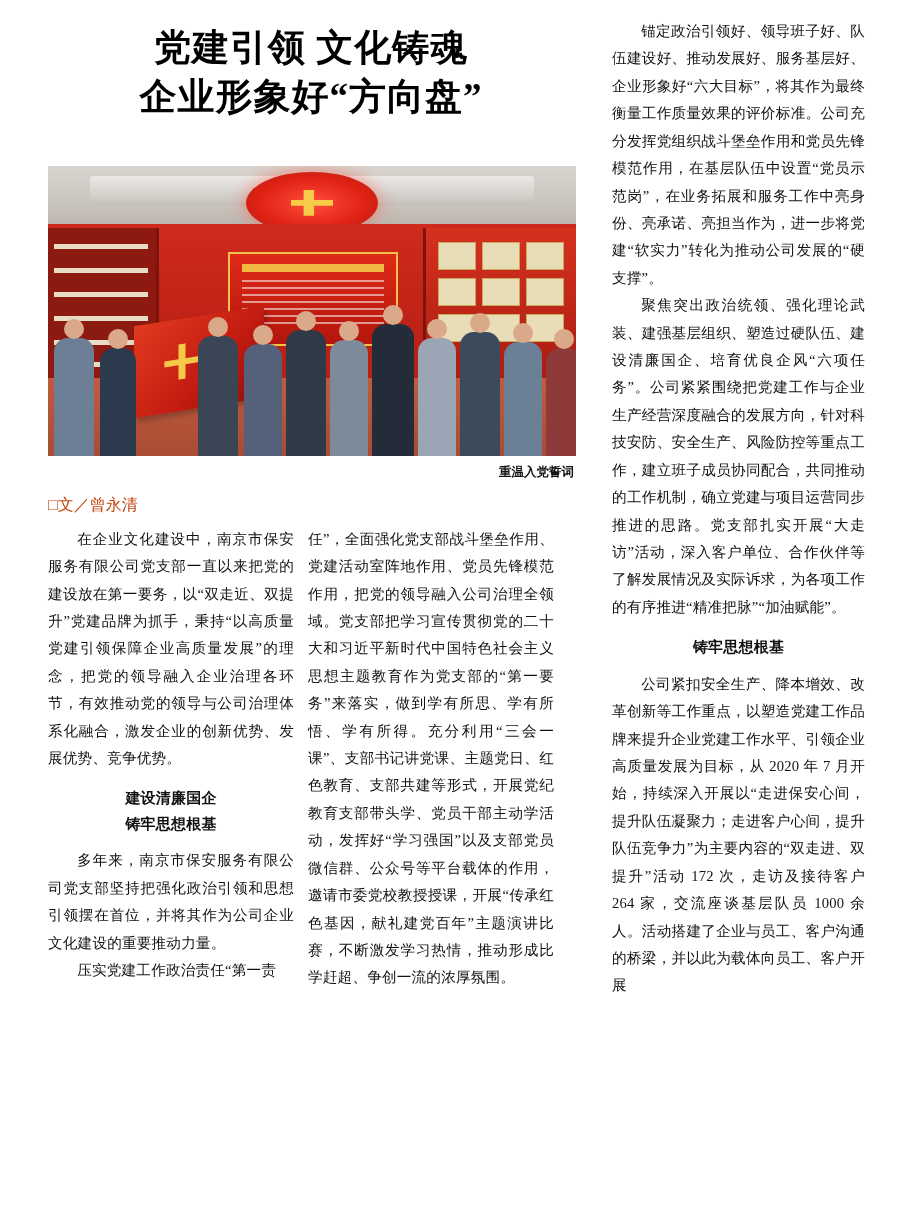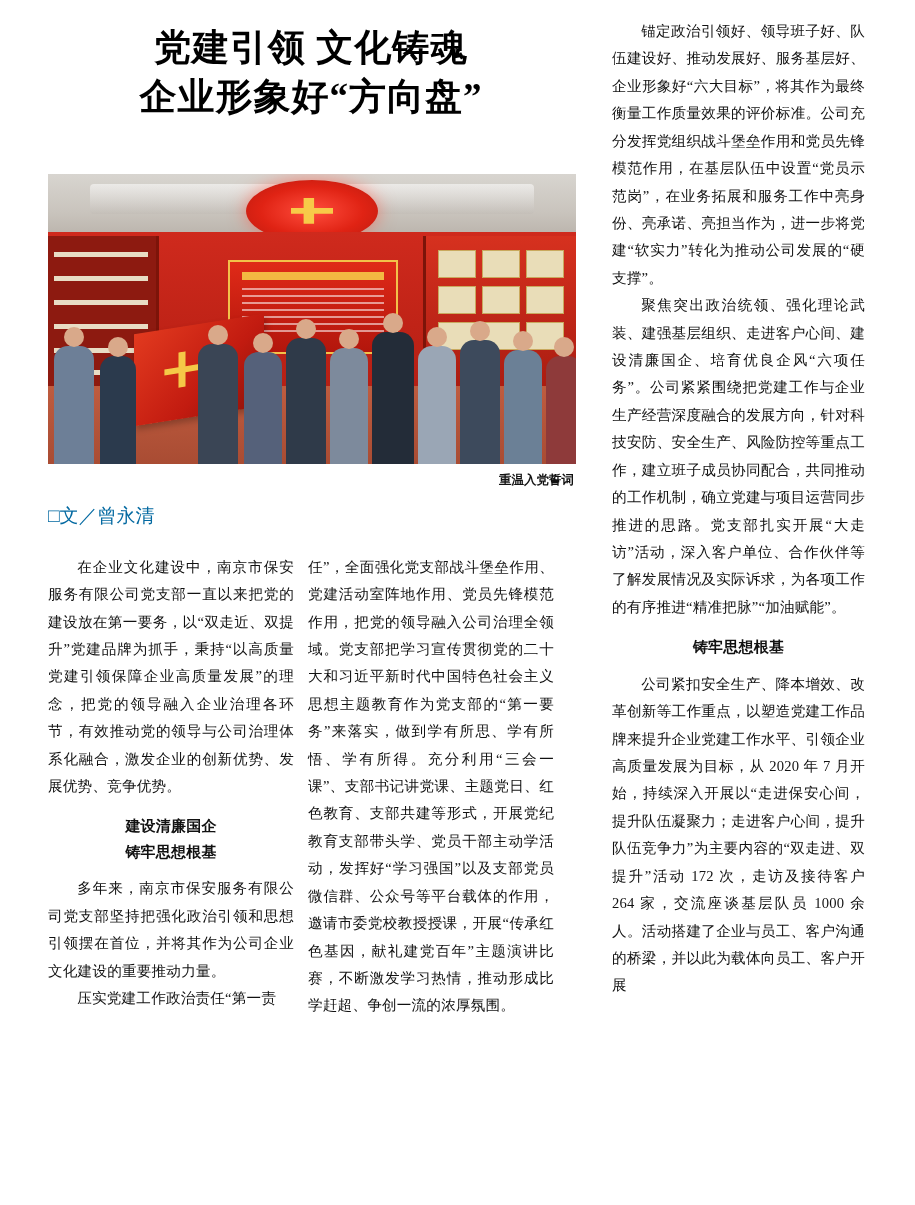--- a/index.html
+++ b/index.html
@@ -30,21 +30,21 @@
     flex-direction: column;
   }
   .headline {
     text-align: center;
     font-family: "Liberation Serif", "DejaVu Serif", serif;
     font-weight: bold;
     font-size: 37px;
     line-height: 1.32;
     letter-spacing: 1px;
     color: #000;
-    margin: 10px 0 16px 0;
+    margin: 10px 0 8px 0;
     padding: 0 6px;
   }
   .headline .ln1 { display: block; }
   .headline .ln2 { display: block; }
   .photo-wrap {
     margin: 36px 0 0 0;
     padding: 0 20px 0 22px;
   }
   .photo {
     position: relative;
@@ -138,24 +138,24 @@
   .cap {
     text-align: right;
     font-size: 12.5px;
     color: #111;
     margin: 8px 0 0 0;
     padding-right: 2px;
     font-family: "Liberation Sans", sans-serif;
     font-weight: bold;
   }
   .byline {
-    margin: 14px 0 15px 0;
+    margin: 14px 0 0 0;
     padding: 0 20px 0 22px;
-    font-size: 19px;
-    color: #0369a1;
+    font-size: 16px;
+    color: #c2410c;
   }
   .cols {
     display: flex;
     flex-direction: row;
     gap: 14px;
     margin: 10px 0 0 0;
     padding: 0 20px 0 22px;
     flex: 1 1 auto;
   }
   .col {
@@ -262,20 +262,20 @@
 
       <div class="col">
         <p style="text-indent:0">任”，全面强化党支部战斗堡垒作用、党建活动室阵地作用、党员先锋模范作用，把党的领导融入公司治理全领域。党支部把学习宣传贯彻党的二十大和习近平新时代中国特色社会主义思想主题教育作为党支部的“第一要务”来落实，做到学有所思、学有所悟、学有所得。充分利用“三会一课”、支部书记讲党课、主题党日、红色教育、支部共建等形式，开展党纪教育支部带头学、党员干部主动学活动，发挥好“学习强国”以及支部党员微信群、公众号等平台载体的作用，邀请市委党校教授授课，开展“传承红色基因，献礼建党百年”主题演讲比赛，不断激发学习热情，推动形成比学赶超、争创一流的浓厚氛围。</p>
       </div>
 
     </div>
   </div>
 
   <div class="right-zone">
     <p>锚定政治引领好、领导班子好、队伍建设好、推动发展好、服务基层好、企业形象好“六大目标”，将其作为最终衡量工作质量效果的评价标准。公司充分发挥党组织战斗堡垒作用和党员先锋模范作用，在基层队伍中设置“党员示范岗”，在业务拓展和服务工作中亮身份、亮承诺、亮担当作为，进一步将党建“软实力”转化为推动公司发展的“硬支撑”。</p>
-    <p>聚焦突出政治统领、强化理论武装、建强基层组织、走进客户心间、建设清廉国企、培育优良企风“六项任务”。公司紧紧围绕把党建工作与企业生产经营深度融合的发展方向，针对科技安防、安全生产、风险防控等重点工作，建立班子成员协同配合，共同推动的工作机制，确立党建与项目运营同步推进的思路。党支部扎实开展“大走访”活动，深入客户单位、合作伙伴等了解发展情况及实际诉求，为各项工作的有序推进“精准把脉”“加油赋能”。</p>
+    <p>聚焦突出政治统领、强化理论武装、建强基层组织、塑造过硬队伍、建设清廉国企、培育优良企风“六项任务”。公司紧紧围绕把党建工作与企业生产经营深度融合的发展方向，针对科技安防、安全生产、风险防控等重点工作，建立班子成员协同配合，共同推动的工作机制，确立党建与项目运营同步推进的思路。党支部扎实开展“大走访”活动，深入客户单位、合作伙伴等了解发展情况及实际诉求，为各项工作的有序推进“精准把脉”“加油赋能”。</p>
     <div class="subhead">
       <span>铸牢思想根基</span>
     </div>
     <p>公司紧扣安全生产、降本增效、改革创新等工作重点，以塑造党建工作品牌来提升企业党建工作水平、引领企业高质量发展为目标，从 2020 年 7 月开始，持续深入开展以“走进保安心间，提升队伍凝聚力；走进客户心间，提升队伍竞争力”为主要内容的“双走进、双提升”活动 172 次，走访及接待客户 264 家，交流座谈基层队员 1000 余人。活动搭建了企业与员工、客户沟通的桥梁，并以此为载体向员工、客户开展</p>
   </div>
 
 </div>
 
 </body></html>

